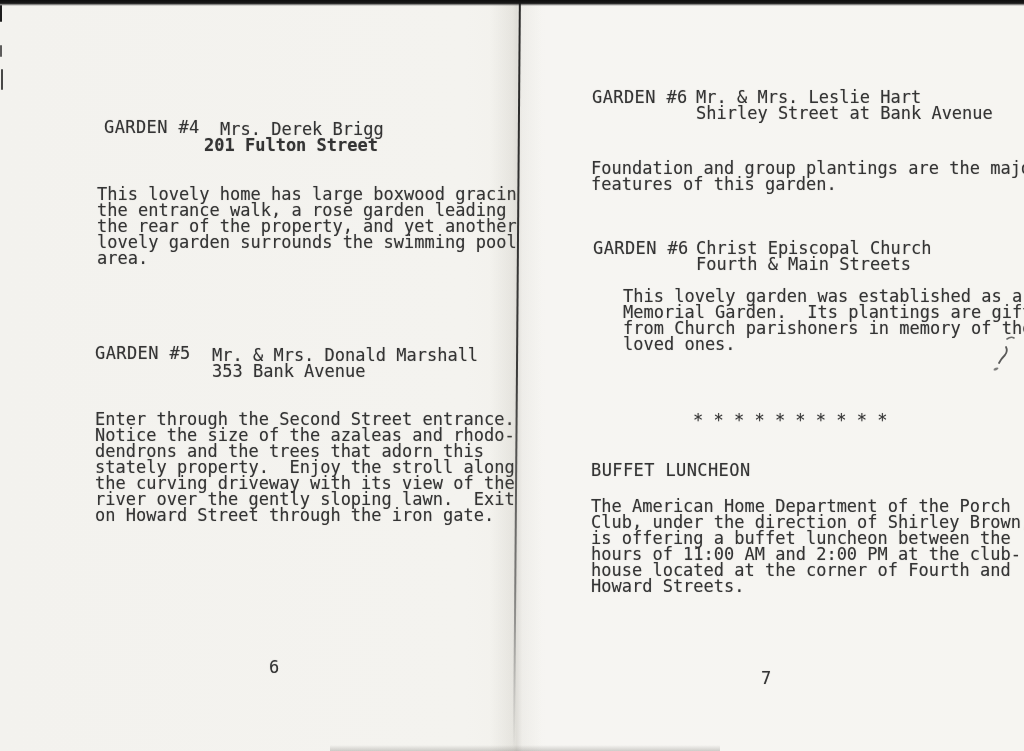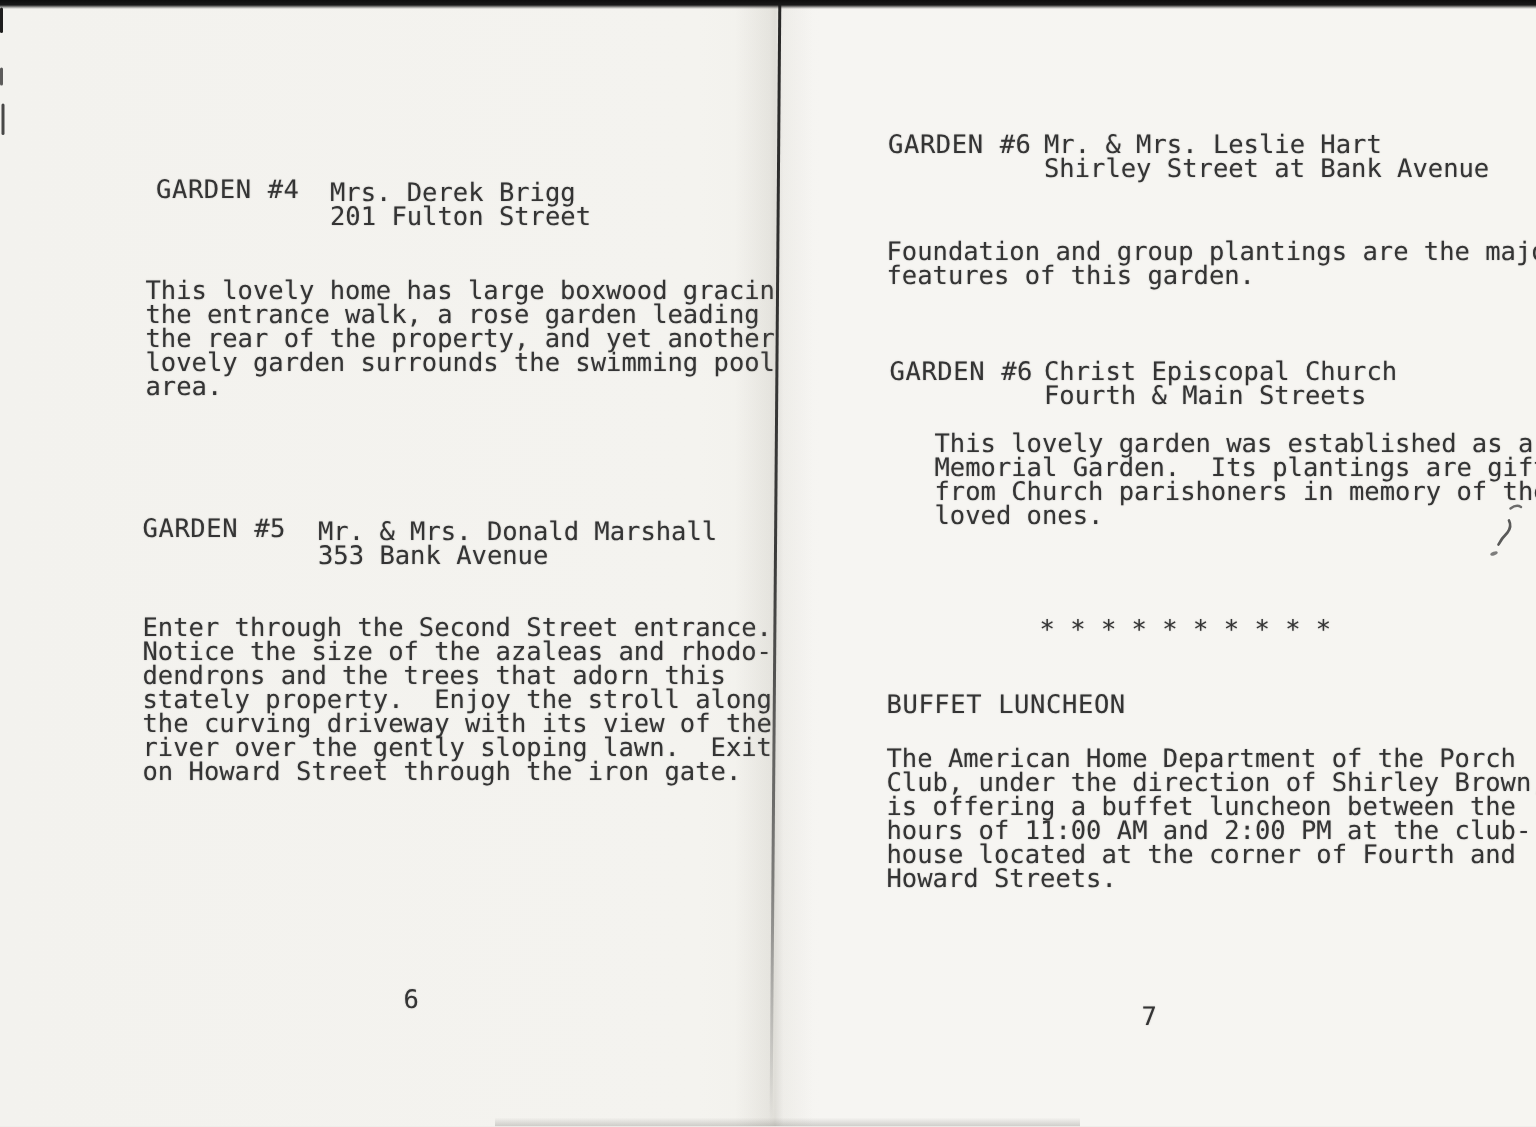--- a/index.html
+++ b/index.html
@@ -52,21 +52,21 @@
 </head>
 <body>
 
 <div class="scan">
 
   <div class="page page-left">
 
     <div class="garden-entry">
       <div class="type label" style="left:104px; top:119px;">GARDEN #4</div>
       <div class="type" style="left:220px; top:121px;">Mrs. Derek Brigg</div>
-      <div class="type" style="left:220px; top:137px;">201 Fulton Street</div>
+      <div class="type" style="left:204px; top:137px;font-weight:bold;">201 Fulton Street</div>
       <div class="type" style="left:97px; top:186px;">This lovely home has large boxwood gracing
 the entrance walk, a rose garden leading to
 the rear of the property, and yet another
 lovely garden surrounds the swimming pool
 area.</div>
     </div>
 
     <div class="garden-entry">
       <div class="type label" style="left:95px; top:345px;">GARDEN #5</div>
       <div class="type" style="left:212px; top:347px;">Mr. &amp; Mrs. Donald Marshall</div>

